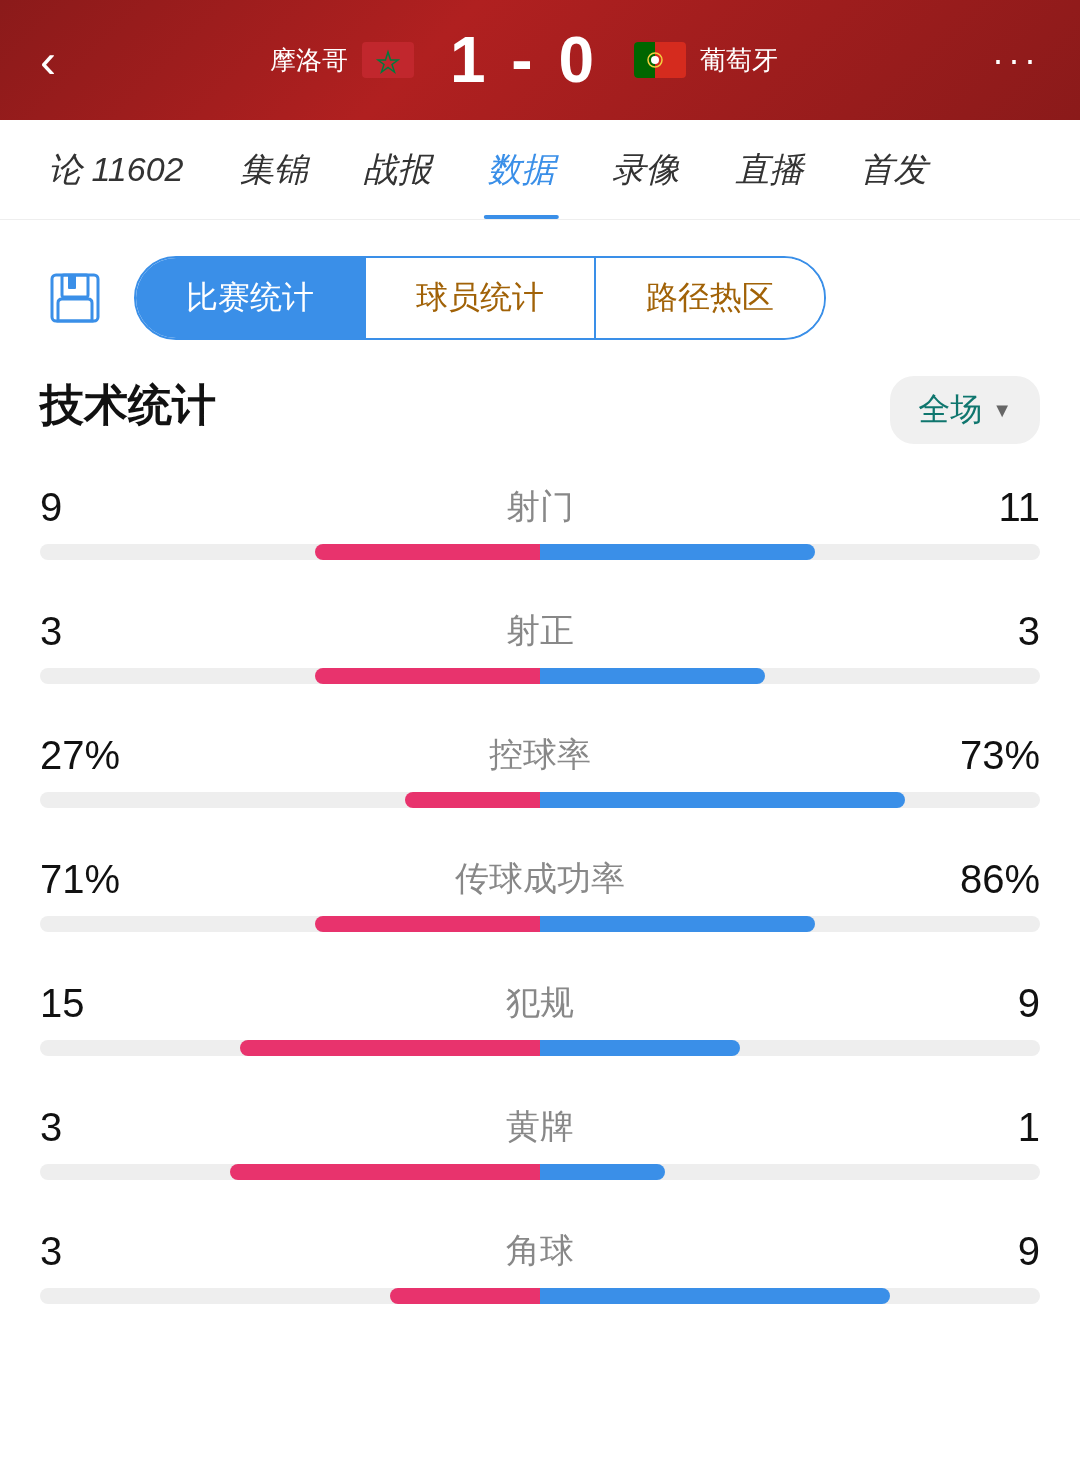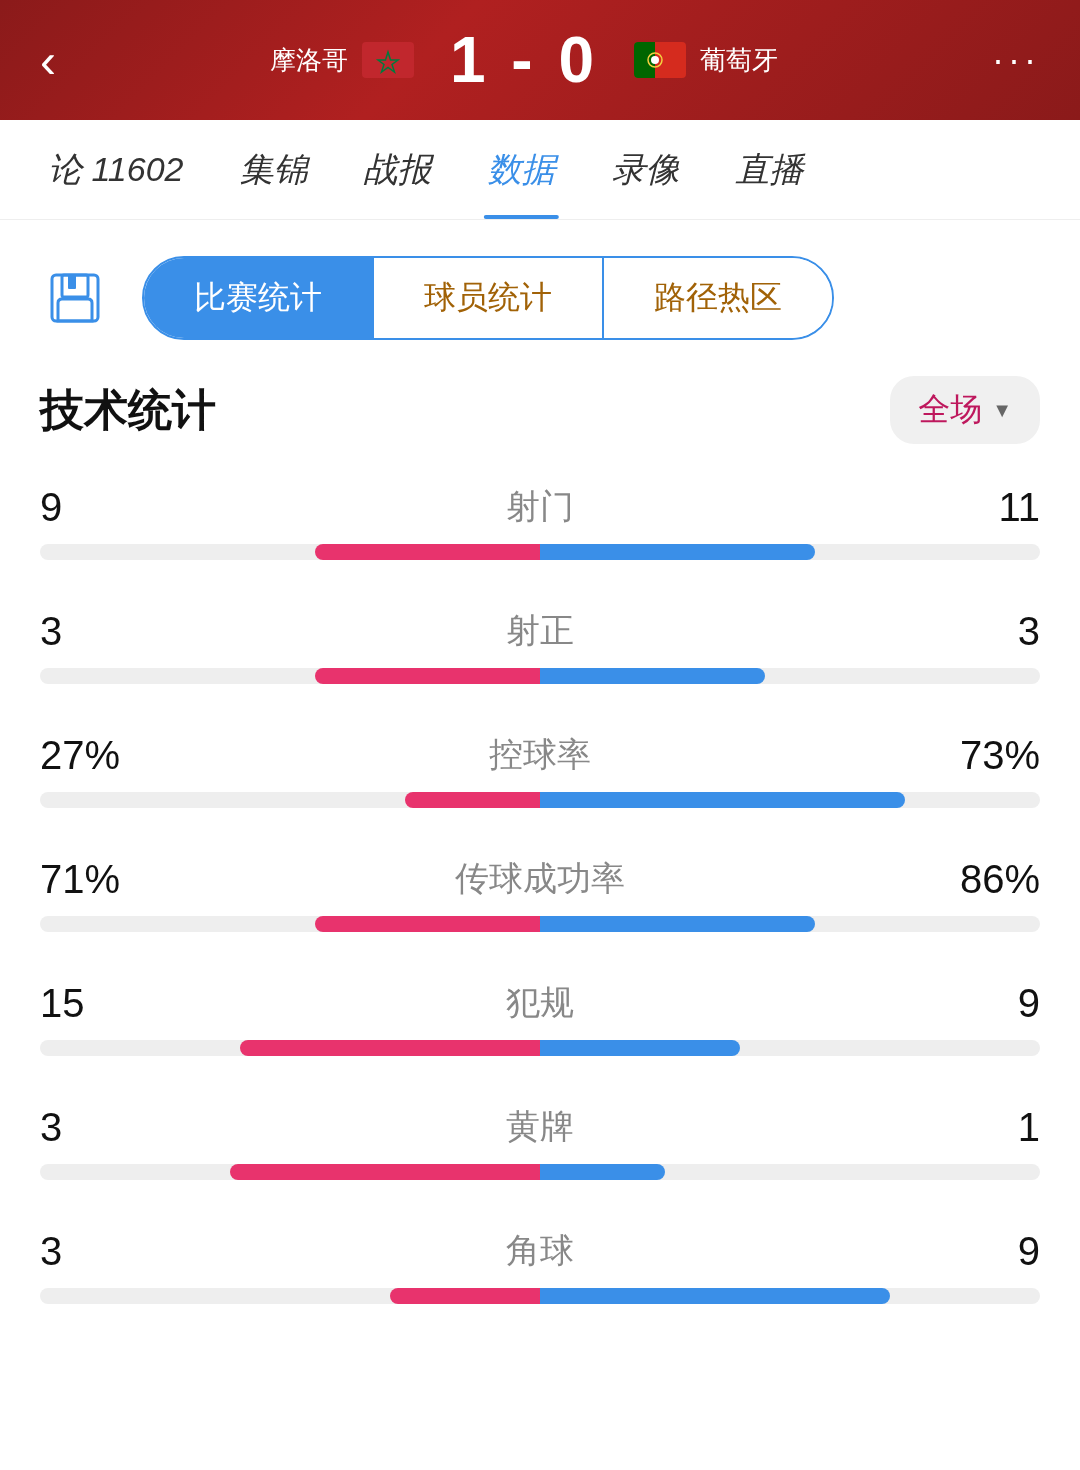--- a/index.html
+++ b/index.html
@@ -95,21 +95,21 @@
       height: 4px;
       background: #3a8fe8;
       border-radius: 2px;
     }
 
     
     .sub-tabs {
       display: flex;
       align-items: center;
       padding: 36px 40px;
-      gap: 12px;
+      gap: 4px;
     }
     .save-icon {
       width: 70px;
       height: 70px;
       display: flex;
       align-items: center;
       justify-content: center;
       margin-right: 20px;
       cursor: pointer;
     }
@@ -136,41 +136,41 @@
     .sub-tab:not(:last-child) {
       border-right: 2px solid #3a8fe8;
     }
 
     
     .stats-section {
       padding: 0 40px;
     }
     .stats-header {
       display: flex;
-      align-items: center;
+      align-items: flex-start;
       justify-content: space-between;
       margin-bottom: 40px;
     }
     .stats-title {
       font-size: 44px;
       font-weight: 700;
       color: #111;
     }
     .stats-filter {
       display: flex;
       align-items: center;
       background: #f0f0f0;
       border-radius: 24px;
       padding: 12px 28px;
       gap: 10px;
       cursor: pointer;
     }
     .stats-filter-text {
       font-size: 32px;
-      color: #be185d;
+      color: #0f766e;
     }
     .stats-filter-arrow {
       font-size: 20px;
       color: #666;
     }
 
     
     .stat-row {
       margin-bottom: 48px;
     }
@@ -261,20 +261,23 @@
     <span>战报</span>
   </div>
   <div class="tab-item active">
     <span>数据</span>
   </div>
   <div class="tab-item">
     <span>录像</span>
   </div>
   <div class="tab-item">
     <span>直播</span>
+  </div>
+  <div class="tab-item">
+    <span>首发</span>
   </div>
 </div>
 
 <div class="sub-tabs">
   <div class="save-icon">
     <svg width="54" height="54" viewBox="0 0 54 54" fill="none">
       <rect x="4" y="4" width="46" height="46" rx="4" stroke="#3a8fe8" stroke-width="3" fill="none"></rect>
       <rect x="14" y="4" width="26" height="22" rx="2" stroke="#3a8fe8" stroke-width="3" fill="none"></rect>
       <rect x="20" y="4" width="8" height="14" fill="#3a8fe8" rx="1"></rect>
       <path d="M10 32 L10 50 L44 50 L44 32 Q44 28 40 28 L14 28 Q10 28 10 32Z" stroke="#3a8fe8" stroke-width="3" fill="none"></path>

